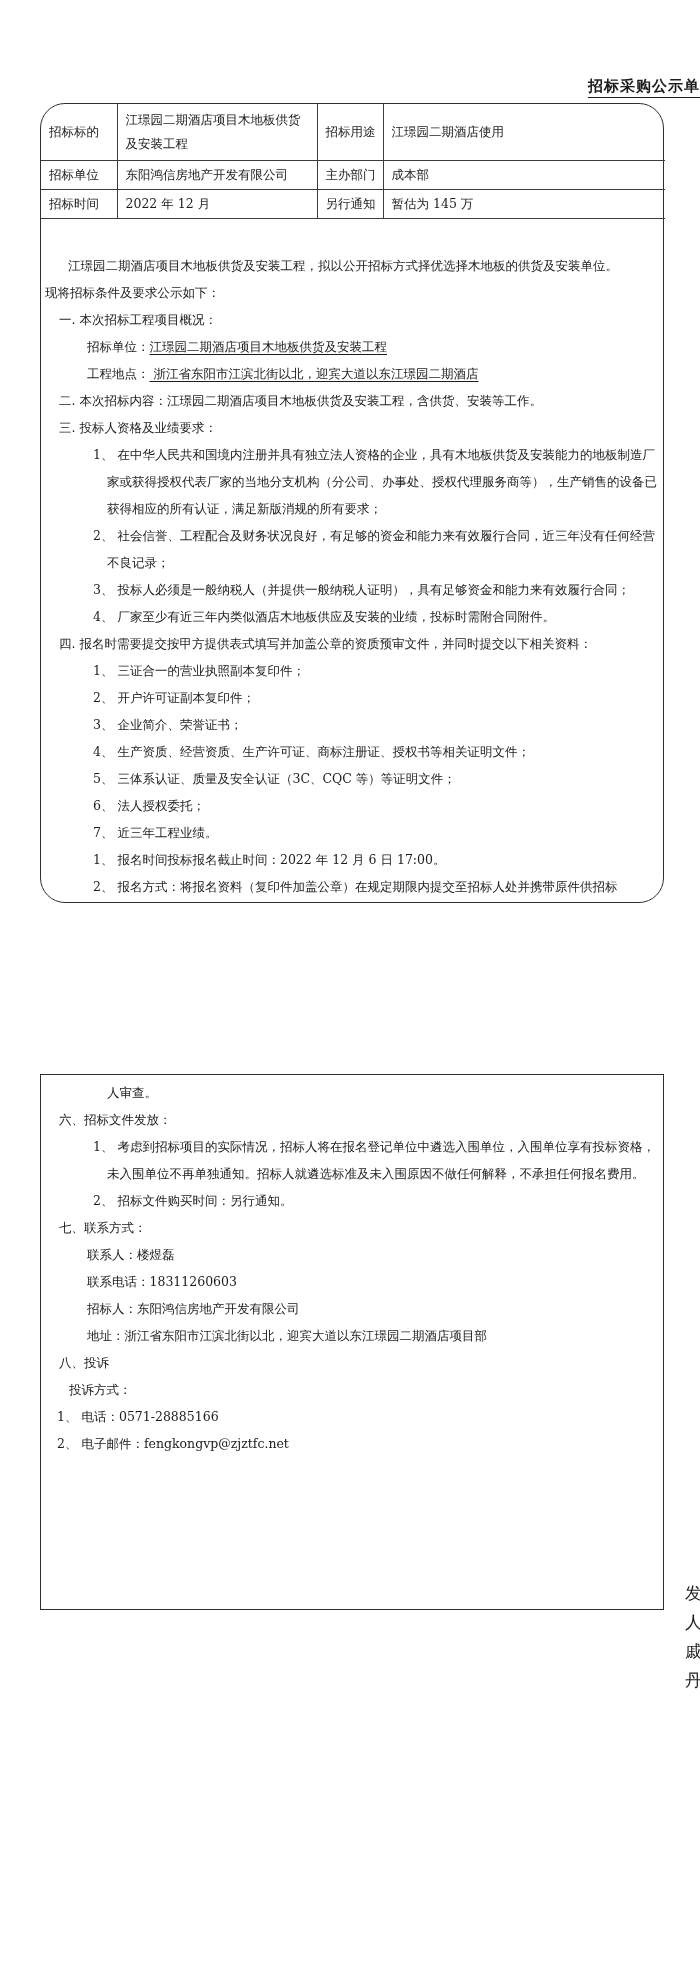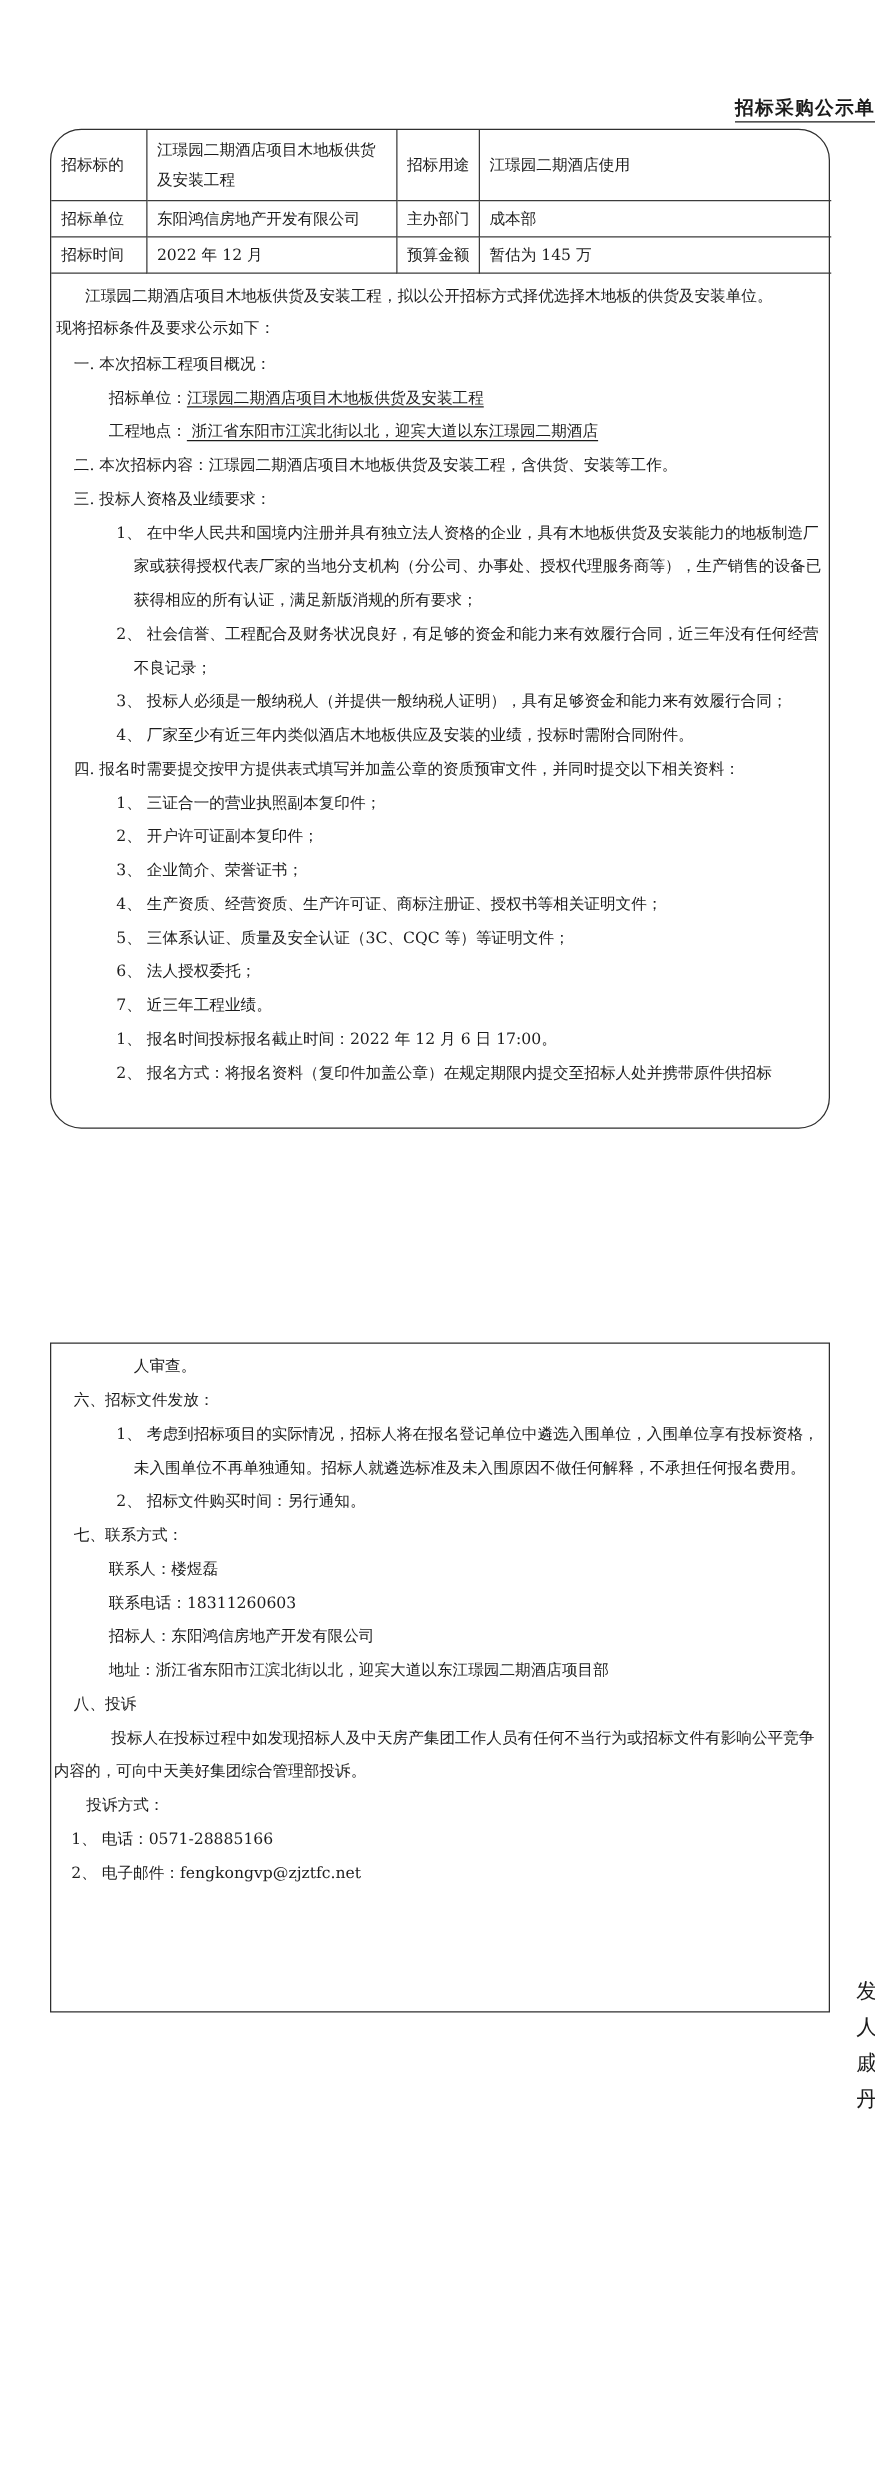--- a/index.html
+++ b/index.html
@@ -44,23 +44,23 @@
   }
   table.info-table td:last-child{border-right:none;}
   col.c1{width:76px;} col.c2{width:200px;} col.c3{width:66px;} col.c4{width:282px;}
   tr.r1{height:56px;} tr.r2{height:29px;} tr.r3{height:27px;}
   .body{padding:4px 6px 0 2px;}
   .line{
     font-size:12.5px;
     line-height:27px;
     white-space:normal;
   }
-  .ind2{text-indent:25px;}
+  .ind2{text-indent:25px;margin-top:29px;}
   .ind4{text-indent:46px;}
-  .flush{padding-left:2px;font-family:Liberation Mono, monospace;}
+  .flush{padding-left:2px;}
   .h1{padding-left:16px;}
   .sub{padding-left:44px;}
   .sub2{padding-left:26px;}
   .num{padding-left:64px;text-indent:-14px;}
   .num2{padding-left:14px;}
   .cont{padding-left:64px;}
   .u{text-decoration:underline;text-underline-offset:3px;}
   .footer-row{
     margin-top:auto;
     border-top:7px solid #fca5a5;
@@ -97,21 +97,21 @@
       </tr>
       <tr class="r2">
         <td>招标单位</td>
         <td>东阳鸿信房地产开发有限公司</td>
         <td>主办部门</td>
         <td>成本部</td>
       </tr>
       <tr class="r3">
         <td>招标时间</td>
         <td>2022 年 12 月</td>
-        <td>预算金额</td>
+        <td>另行通知</td>
         <td>暂估为 145 万</td>
       </tr>
     </tbody>
       </table>
     <div class="body">
         <div class="line ind2">江璟园二期酒店项目木地板供货及安装工程，拟以公开招标方式择优选择木地板的供货及安装单位。</div>
         <div class="line flush">现将招标条件及要求公示如下：</div>
         <div class="line h1">一. 本次招标工程项目概况：</div>
         <div class="line sub"><span>招标单位：</span><span class="u">江璟园二期酒店项目木地板供货及安装工程</span></div>
         <div class="line sub"><span>工程地点：</span><span class="u"> 浙江省东阳市江滨北街以北，迎宾大道以东江璟园二期酒店 </span></div>
@@ -139,21 +139,20 @@
         <div class="line cont">人审查。</div>
         <div class="line h1">六、招标文件发放：</div>
         <div class="line num">1、 考虑到招标项目的实际情况，招标人将在报名登记单位中遴选入围单位，入围单位享有投标资格，未入围单位不再单独通知。招标人就遴选标准及未入围原因不做任何解释，不承担任何报名费用。</div>
         <div class="line num">2、 招标文件购买时间：另行通知。</div>
         <div class="line h1">七、联系方式：</div>
         <div class="line sub">联系人：楼煜磊</div>
         <div class="line sub">联系电话：18311260603</div>
         <div class="line sub">招标人：东阳鸿信房地产开发有限公司</div>
         <div class="line sub">地址：浙江省东阳市江滨北街以北，迎宾大道以东江璟园二期酒店项目部</div>
         <div class="line h1">八、投诉</div>
-        <div class="line ind4">投标人在投标过程中如发现招标人及中天房产集团工作人员有任何不当行为或招标文件有影响公平竞争内容的，可向中天美好集团综合管理部投诉。</div>
         <div class="line sub2">投诉方式：</div>
         <div class="line num2">1、 电话：0571-28885166</div>
         <div class="line num2">2、 电子邮件：fengkongvp@zjztfc.net</div>
       </div>
     <div class="footer-row">
       <span class="footer-pub">发布人：戚丹丹</span>
       <span class="footer-date">日期：2022 年 11 月 30 日</span>
     </div>
   </div>
 

